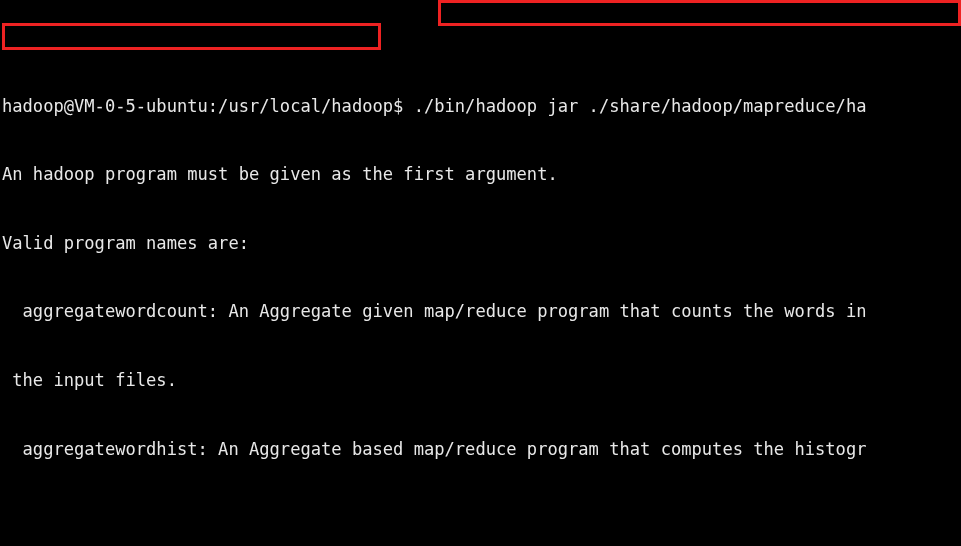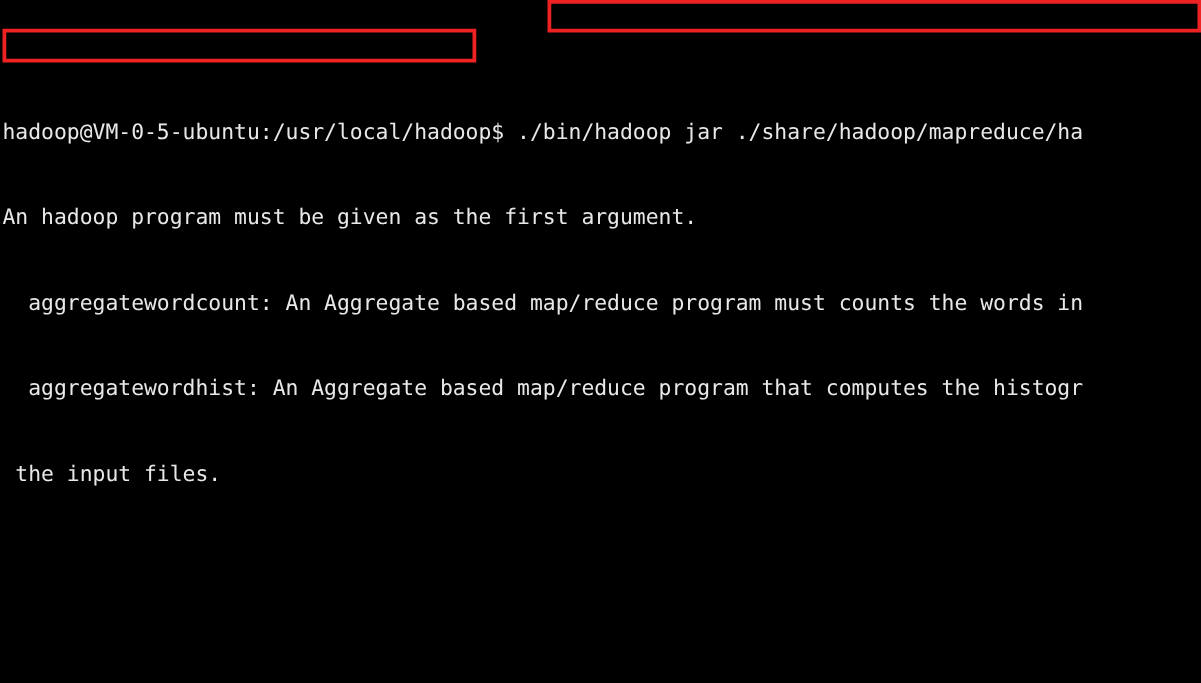--- a/index.html
+++ b/index.html
@@ -58,23 +58,24 @@
   }
 </style>
 </head>
 <body>
 
 <div id="terminal">
   <div id="screen">
     <div class="line partial-top"></div>
     <div class="line">hadoop@VM-0-5-ubuntu:/usr/local/hadoop$ ./bin/hadoop jar ./share/hadoop/mapreduce/ha</div>
     <div class="line">An hadoop program must be given as the first argument.</div>
-    <div class="line">  aggregatewordcount: An Aggregate based map/reduce program must counts the words in</div>
+    <div class="line">Valid program names are:</div>
+    <div class="line">  aggregatewordcount: An Aggregate given map/reduce program that counts the words in</div>
+    <div class="line"> the input files.</div>
     <div class="line">  aggregatewordhist: An Aggregate based map/reduce program that computes the histogr</div>
-    <div class="line"> the input files.</div>
     
     
     
     
     
     
     
     
     
     

